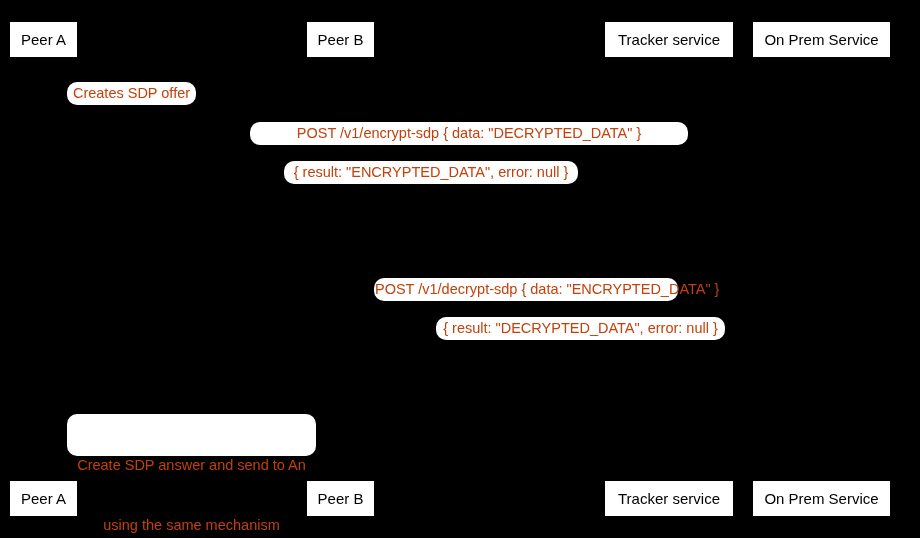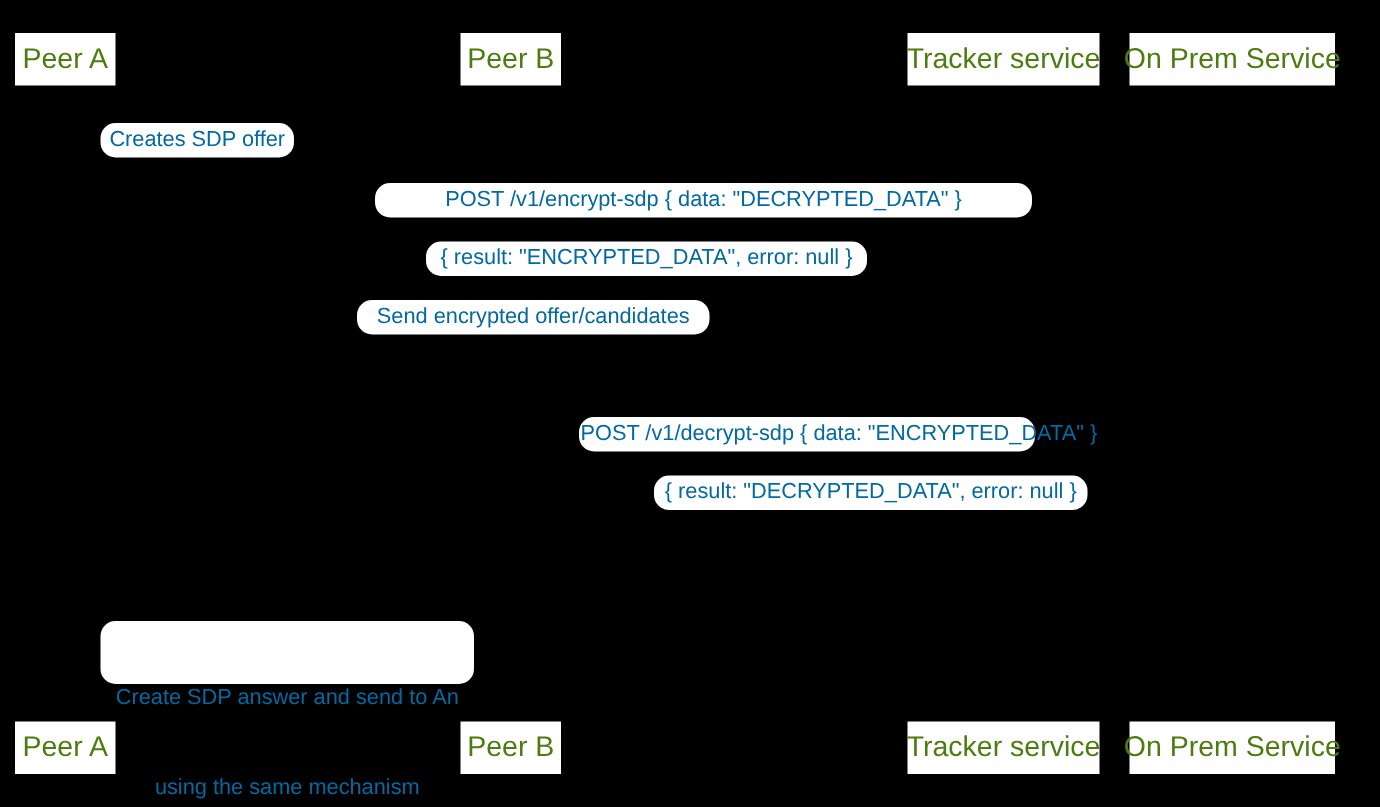--- a/index.html
+++ b/index.html
@@ -11,38 +11,38 @@
     position: relative;
     width: 920px;
     height: 538px;
     background: #000000;
     font-family: "Liberation Sans", sans-serif;
     overflow: hidden;
   }
   .participant {
     position: absolute;
     background: #ffffff;
-    color: #4d7c0f;
-    font-size: 19px;
+    color: #000000;
+    font-size: 15px;
     line-height: 1;
     display: flex;
     align-items: center;
     justify-content: center;
     white-space: nowrap;
     box-sizing: border-box;
   }
   .lifeline {
     position: absolute;
     width: 1px;
     background: #000000;
   }
   .msg {
     position: absolute;
     background: #ffffff;
-    color: #0369a1;
+    color: #c2410c;
     font-size: 14.5px;
     line-height: 21px;
     text-align: center;
     white-space: pre;
     box-sizing: border-box;
     padding: 1px 1px;
     border-radius: 10px;
   }
   .msg.two-line {
     line-height: 20px;
@@ -70,24 +70,23 @@
   <div class="participant" style="left:753px; top:22px; width:137px; height:35px;">
     <span>On Prem Service</span>
   </div>
 
   <div class="msg" style="left:67px; top:82px; width:129px; height:23px;">Creates SDP offer</div>
 
   <div class="msg" style="left:250px; top:122px; width:438px; height:23px;">POST /v1/encrypt-sdp { data: "DECRYPTED_DATA" }</div>
 
   <div class="msg" style="left:284px; top:161px; width:294px; height:23px;">{ result: "ENCRYPTED_DATA", error: null }</div>
 
-  <div class="msg" style="left:238px; top:200px; width:235px; height:23px;">Send encrypted offer/candidates</div>
 
 
-  <div class="msg" style="left:386px; top:278px; width:304px; height:23px;">POST /v1/decrypt-sdp { data: "ENCRYPTED_DATA" }</div>
+  <div class="msg" style="left:374px; top:278px; width:304px; height:23px;">POST /v1/decrypt-sdp { data: "ENCRYPTED_DATA" }</div>
 
   <div class="msg" style="left:436px; top:317px; width:289px; height:23px;">{ result: "DECRYPTED_DATA", error: null }</div>
 
 
   <div class="msg two-line" style="left:67px; top:414px; width:249px; height:42px;">
     <div>Create SDP answer and send to An</div>
     <div>using the same mechanism</div>
   </div>
 
   <div class="participant" style="left:10px; top:481px; width:67px; height:35px;">

